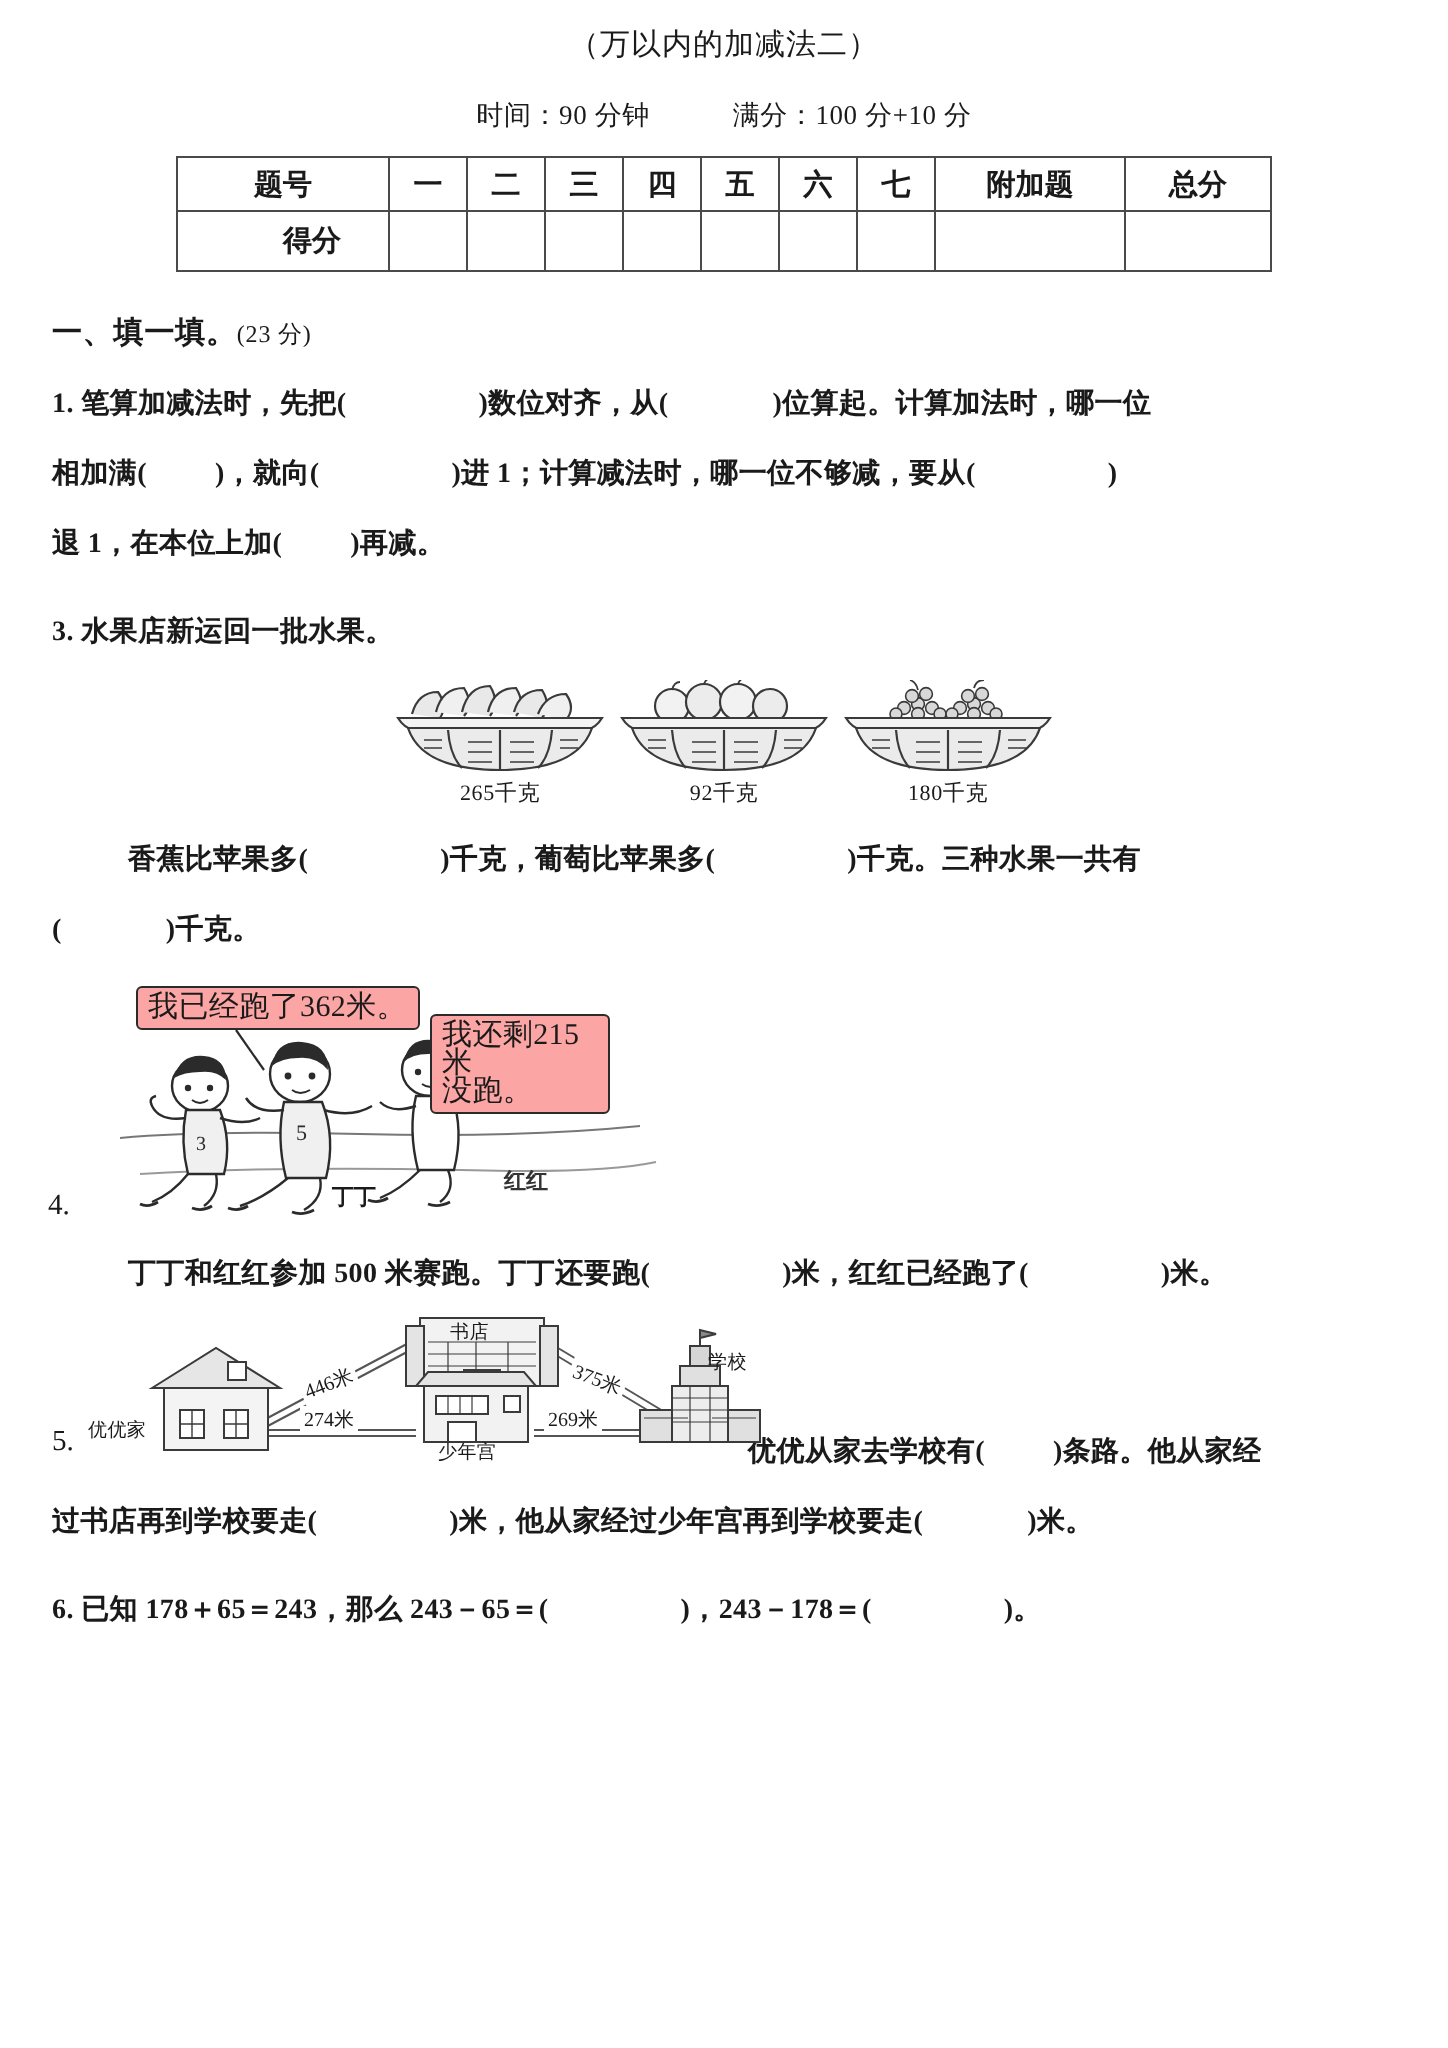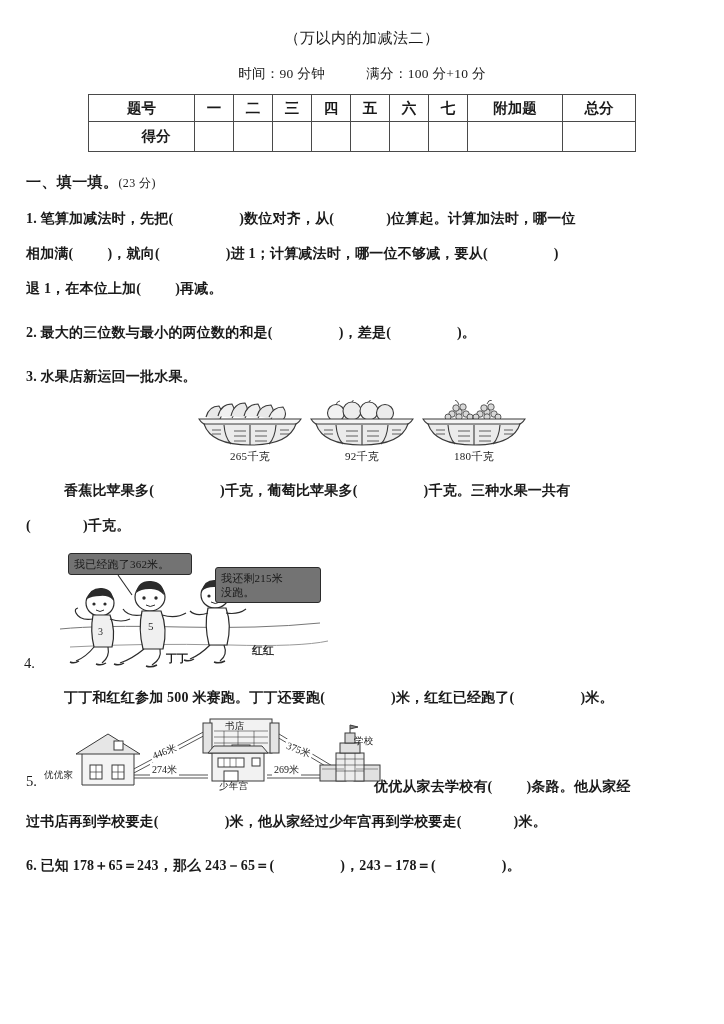--- a/index.html
+++ b/index.html
@@ -28,21 +28,21 @@
     text-align: center;
     font-size: 21px;
     font-weight: bold;
     letter-spacing: 1px;
     margin-top: 62px;
     line-height: 1.2;
   }
   .subtitle {
     text-align: center;
     font-size: 15px;
-    margin-top: 29px;
+    margin-top: 13px;
     letter-spacing: 0.5px;
   }
   .meta-line {
     text-align: center;
     font-size: 13.5px;
     margin-top: 17px;
     letter-spacing: 0.3px;
   }
   .meta-line .gap {
     display: inline-block;
@@ -117,25 +117,25 @@
   .runner-block {
     position: relative;
     height: 120px;
     margin-top: 8px;
     margin-left: 60px;
     width: 300px;
   }
   .bubble {
     position: absolute;
     border: 1.3px solid #2b2b2b;
-    background: #737373;
+    background: #fca5a5;
     border-radius: 3px;
-    font-size: 11px;
+    font-size: 15px;
     line-height: 14px;
-    padding: 3px 21px 3px 5px;
+    padding: 3px 5px 3px 5px;
     letter-spacing: 0.2px;
     z-index: 4;
   }
   .bubble-1 { left: 8px; top: 2px; }
   .bubble-2 { left: 155px; top: 16px; width: 78px; }
   .runner-label {
     position: absolute;
     font-size: 11px;
     font-weight: bold;
     z-index: 4;
@@ -220,24 +220,20 @@
     <span>一、填一填。</span><span class="pts">(23 分)</span>
   </div>
 
   <div class="q">
     <span class="num-lbl">1.</span>
     <span>笔算加减法时，先把(</span><span class="blankspace b-lg"></span><span>)数位对齐，从(</span><span class="blankspace b-md"></span><span>)位算起。计算加法时，哪一位</span><br>
     <span>相加满(</span><span class="blankspace b-sm"></span><span>)，就向(</span><span class="blankspace b-lg"></span><span>)进 1；计算减法时，哪一位不够减，要从(</span><span class="blankspace b-lg"></span><span>)</span><br>
     <span>退 1，在本位上加(</span><span class="blankspace b-sm"></span><span>)再减。</span>
   </div>
 
-  <div class="q">
-    <span class="num-lbl">2.</span>
-    <span>最大的三位数与最小的两位数的和是(</span><span class="blankspace b-lg"></span><span>)，差是(</span><span class="blankspace b-lg"></span><span>)。</span>
-  </div>
 
   <div class="q">
     <span class="num-lbl">3.</span>
     <span>水果店新运回一批水果。</span>
   </div>
 
   <div class="baskets">
     <div class="basket-item">
       <svg width="112" height="48" viewBox="0 0 112 48">
         <g fill="none" stroke="#3a3a3a" stroke-width="1.1">

